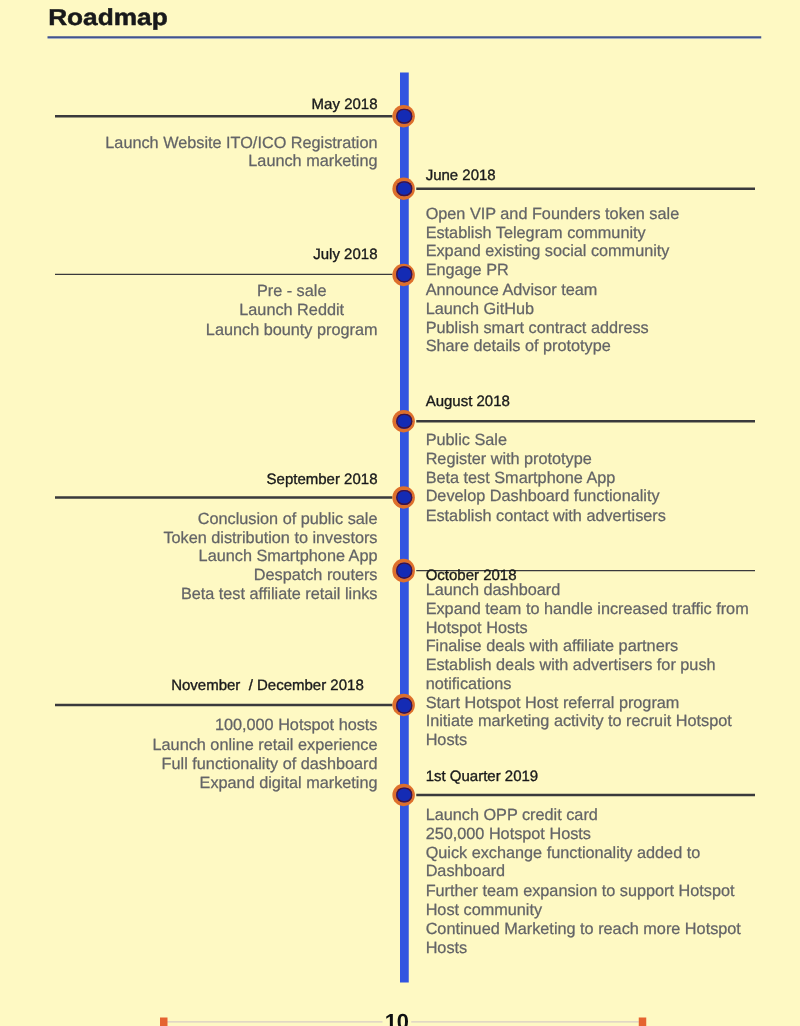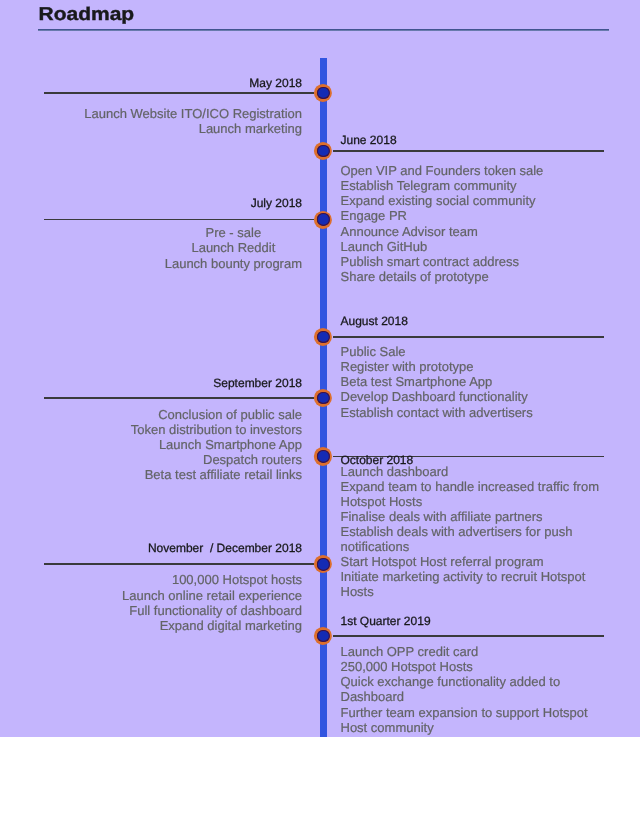--- a/index.html
+++ b/index.html
@@ -1,18 +1,18 @@
 <!DOCTYPE html>
 <html style="--timeline-blue: #3255e0; --ring-orange: #dd6f2c; --core-blue: #142bb4; --connector: #3a3a3c; --title-rule: #41548f; --heading: #18191b; --body: #636467; --footer-accent: #e56430;"><head>
 <meta charset="utf-8">
 <title>Roadmap</title>
 <style>
   html,body{margin:0;padding:0;}
   body{width:640px;height:821px;background:#ffffff;font-family:"Liberation Sans",sans-serif;-webkit-font-smoothing:antialiased;text-rendering:geometricPrecision;}
-  .page{position:relative;width:640px;height:737px;overflow:hidden;background:#c4b5fd;}
+  .page{position:relative;width:640px;height:821px;overflow:hidden;background:#fef9c3;}
   .title{position:absolute;left:38.5px;top:5.6px;font-size:21px;font-weight:bold;color:var(--heading,#121315);letter-spacing:0px;line-height:20px;transform:scaleY(0.88);transform-origin:left top;-webkit-text-stroke:0.45px currentColor;}
   .title-rule{position:absolute;left:37.5px;top:28.9px;width:571.5px;height:2px;
                background:linear-gradient(to bottom,var(--title-rule,#3c5299) 0%,var(--title-rule,#3c5299) 55%,#9aaad2 100%);}
   .spine{position:absolute;left:319.8px;top:57.6px;width:6.8px;height:728.2px;background:var(--timeline-blue,#3255e0);}
   .marker{position:absolute;width:18.2px;height:18.2px;border-radius:50%;background:var(--ring-orange,#dd6f2c);
           transform:translate(-50%,-50%);left:323.3px;box-sizing:border-box;}
   .marker i{position:absolute;left:2.9px;top:2.9px;width:12.4px;height:12.4px;border-radius:50%;
             background:var(--core-blue,#142bb4);box-shadow:0 0 0 1.1px #44123c inset;display:block;}
   .hline{position:absolute;height:1.7px;background:var(--connector,#3a3a3c);}
   .date{position:absolute;font-size:12px;font-weight:normal;color:var(--heading,#18191b);white-space:pre;line-height:12px;-webkit-text-stroke:0.28px currentColor;}
@@ -110,21 +110,21 @@
           <div class="item">Establish deals with advertisers for push notifications</div>
           <div class="item">Start Hotspot Host referral program</div>
           <div class="item">Initiate marketing activity to recruit Hotspot Hosts</div>
         </div>
         <div class="marker" style="top: 456.4px;">
           <i></i>
         </div>
       </div>
       <div class="row">
         <div class="hline" style="left: 44px; width: 270.4px; top: 563.45px;"></div>
-        <div class="date" style="top: 542.3px; right: 338px; padding-left: 37px;">November  / December 2018</div>
+        <div class="date" style="top: 542.3px; right: 349px; padding-left: 37px;">November  / December 2018</div>
         <div class="items l" style="top: 572.45px; right: 338px;">
           <div class="item">100,000 Hotspot hosts</div>
           <div class="item">Launch online retail experience</div>
           <div class="item">Full functionality of dashboard</div>
           <div class="item">Expand digital marketing</div>
         </div>
         <div class="marker" style="top: 564.3px;">
           <i></i>
         </div>
       </div>

